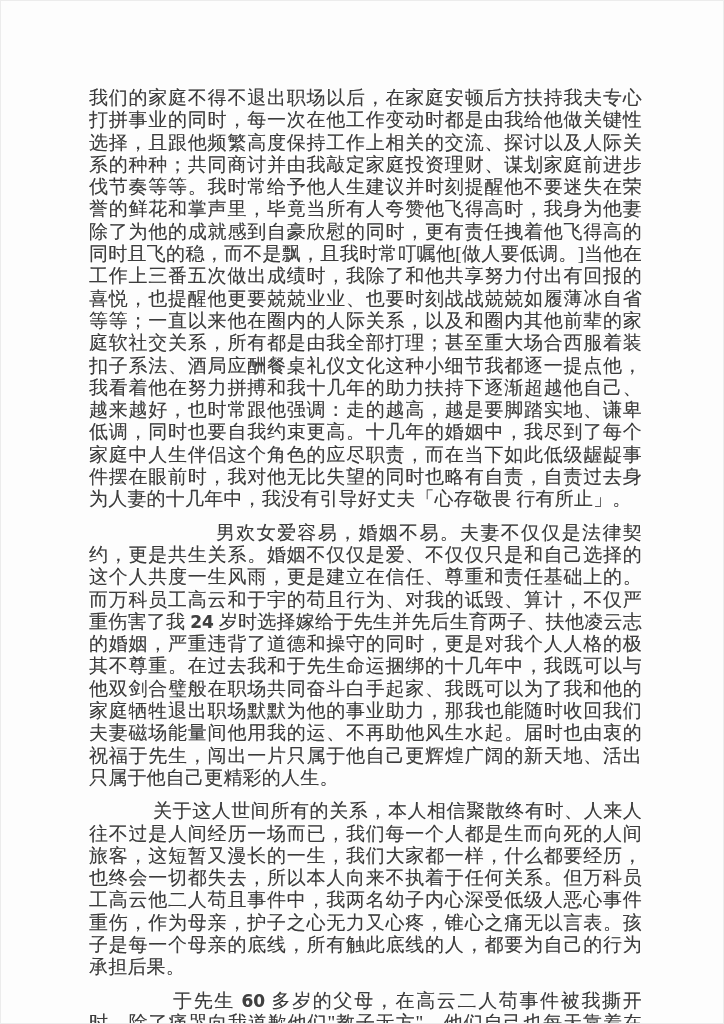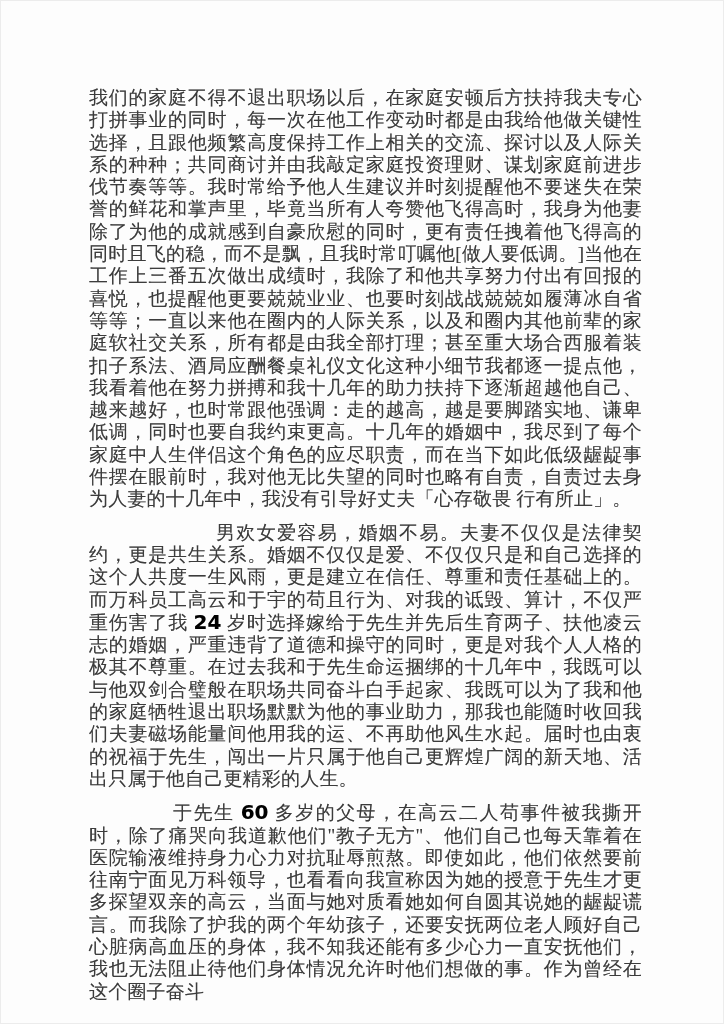--- a/index.html
+++ b/index.html
@@ -30,27 +30,28 @@
     color: #3c3c3c;
     text-align: justify;
     margin: 0 0 11px 0;
     letter-spacing: 0.2px;
     text-shadow: 0 0 0.5px rgba(70,70,70,0.45);
     word-break: break-all;
   }
   .para .num {
     font-family: "DejaVu Sans", "Liberation Sans", sans-serif;
     font-weight: 700;
-    font-size: 20px;
-    color: #000000;
+    font-size: 17px;
+    color: #404040;
     letter-spacing: 0;
   }
 </style>
 </head>
 <body>
 
 <div class="page">
   <div class="doc-body">
       <p class="para" style="text-indent: 0px;"><span>我们的家庭不得不退出职场以后，在家庭安顿后方扶持我夫专心打拼事业的同时，每一次在他工作变动时都是由我给他做关键性选择，且跟他频繁高度保持工作上相关的交流、探讨以及人际关系的种种；共同商讨并由我敲定家庭投资理财、谋划家庭前进步伐节奏等等。我时常给予他人生建议并时刻提醒他不要迷失在荣誉的鲜花和掌声里，毕竟当所有人夸赞他飞得高时，我身为他妻除了为他的成就感到自豪欣慰的同时，更有责任拽着他飞得高的同时且飞的稳，而不是飘，且我时常叮嘱他[做人要低调。]当他在工作上三番五次做出成绩时，我除了和他共享努力付出有回报的喜悦，也提醒他更要兢兢业业、也要时刻战战兢兢如履薄冰自省等等；一直以来他在圈内的人际关系，以及和圈内其他前辈的家庭软社交关系，所有都是由我全部打理；甚至重大场合西服着装扣子系法、酒局应酬餐桌礼仪文化这种小细节我都逐一提点他，我看着他在努力拼搏和我十几年的助力扶持下逐渐超越他自己、越来越好，也时常跟他强调：走的越高，越是要脚踏实地、谦卑低调，同时也要自我约束更高。十几年的婚姻中，我尽到了每个家庭中人生伴侣这个角色的应尽职责，而在当下如此低级龌龊事件摆在眼前时，我对他无比失望的同时也略有自责，自责过去身为人妻的十几年中，我没有引导好丈夫「心存敬畏 行有所止」。</span></p>
       <p class="para" style="text-indent: 127px;"><span>男欢女爱容易，婚姻不易。夫妻不仅仅是法律契约，更是共生关系。婚姻不仅仅是爱、不仅仅只是和自己选择的这个人共度一生风雨，更是建立在信任、尊重和责任基础上的。而万科员工高云和于宇的苟且行为、对我的诋毁、算计，不仅严重伤害了我 </span><b class="num">24</b><span> 岁时选择嫁给于先生并先后生育两子、扶他凌云志的婚姻，严重违背了道德和操守的同时，更是对我个人人格的极其不尊重。在过去我和于先生命运捆绑的十几年中，我既可以与他双剑合璧般在职场共同奋斗白手起家、我既可以为了我和他的家庭牺牲退出职场默默为他的事业助力，那我也能随时收回我们夫妻磁场能量间他用我的运、不再助他风生水起。届时也由衷的祝福于先生，闯出一片只属于他自己更辉煌广阔的新天地、活出只属于他自己更精彩的人生。</span></p>
+      <p class="para" style="text-indent: 64px;"><span>关于这人世间所有的关系，本人相信聚散终有时、人来人往不过是人间经历一场而已，我们每一个人都是生而向死的人间旅客，这短暂又漫长的一生，我们大家都一样，什么都要经历，也终会一切都失去，所以本人向来不执着于任何关系。但万科员工高云他二人苟且事件中，我两名幼子内心深受低级人恶心事件重伤，作为母亲，护子之心无力又心疼，锥心之痛无以言表。孩子是每一个母亲的底线，所有触此底线的人，都要为自己的行为承担后果。</span></p>
       <p class="para" style="text-indent: 84px;"><span>于先生 </span><b class="num">60</b><span> 多岁的父母，在高云二人苟事件被我撕开时，除了痛哭向我道歉他们"教子无方"、他们自己也每天靠着在医院输液维持身力心力对抗耻辱煎熬。即使如此，他们依然要前往南宁面见万科领导，也看看向我宣称因为她的授意于先生才更多探望双亲的高云，当面与她对质看她如何自圆其说她的龌龊谎言。而我除了护我的两个年幼孩子，还要安抚两位老人顾好自己心脏病高血压的身体，我不知我还能有多少心力一直安抚他们，我也无法阻止待他们身体情况允许时他们想做的事。作为曾经在这个圈子奋斗 </span></p>
     </div>
 </div>
 
 </body></html>

